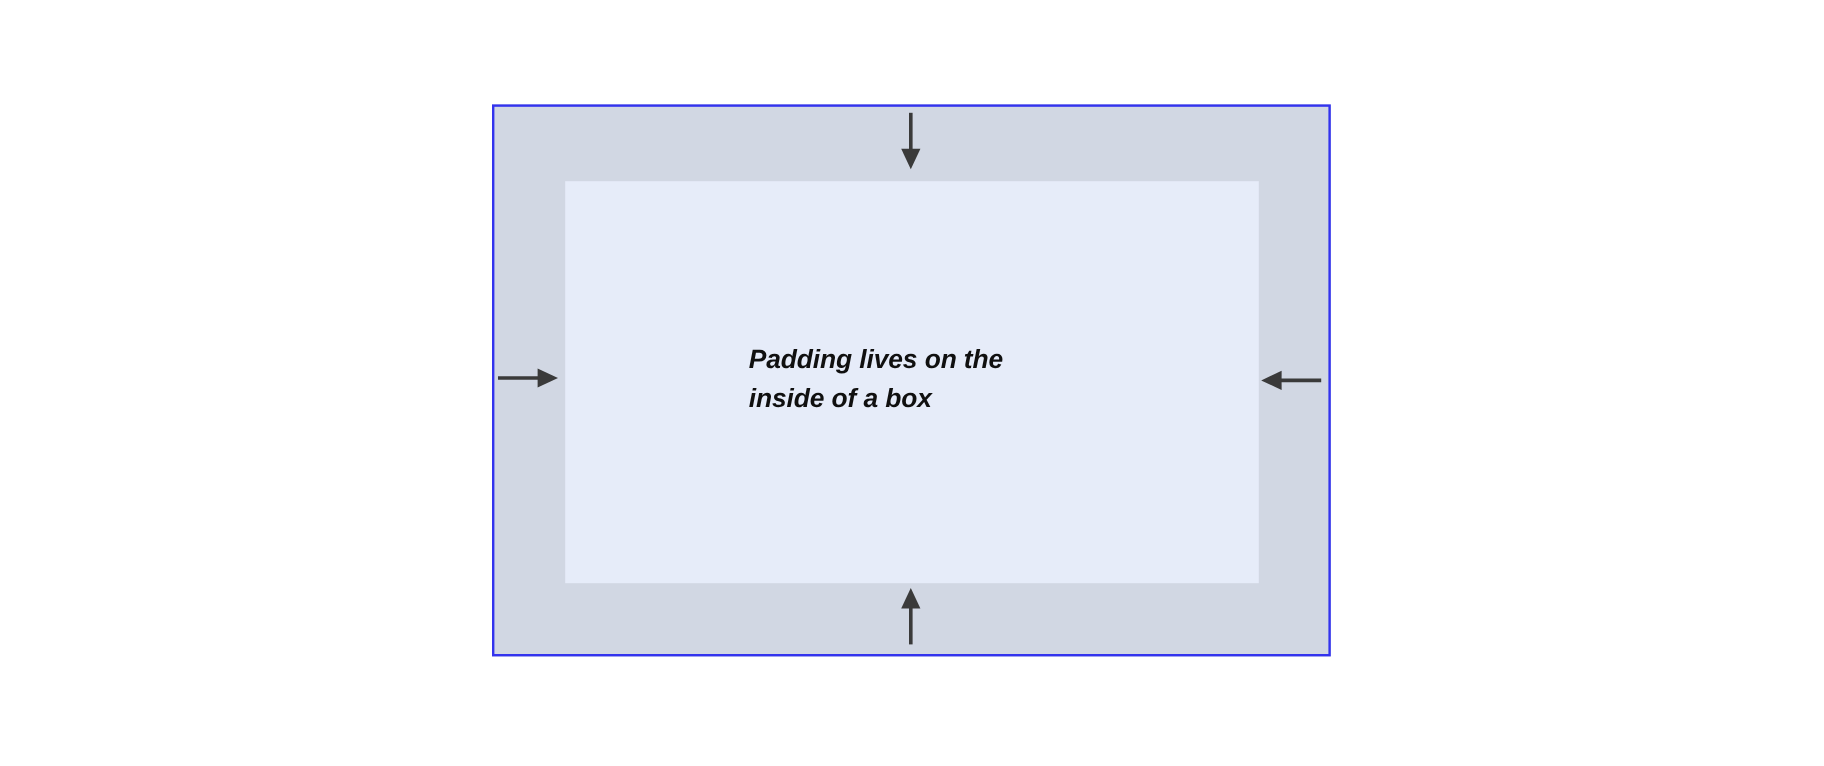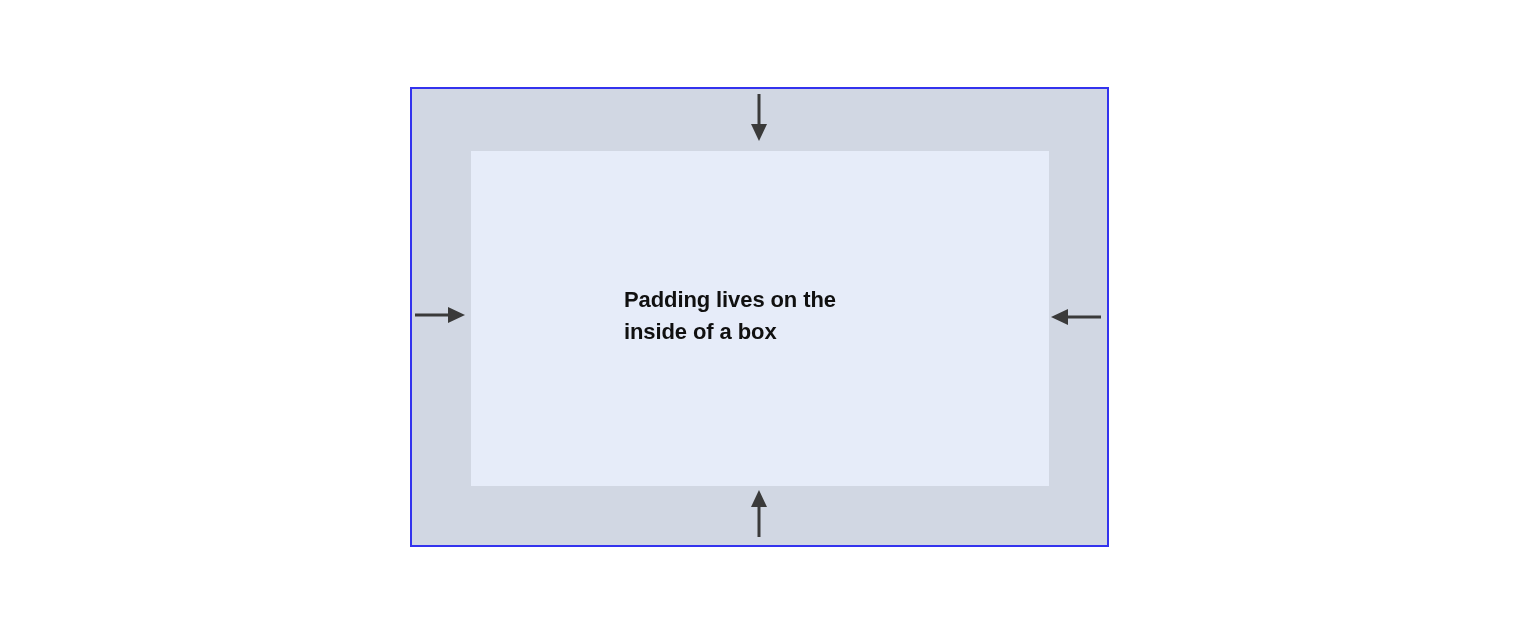--- a/index.html
+++ b/index.html
@@ -49,20 +49,21 @@
     position: absolute;
     left: 624px;
     top: 284px;
     width: 300px;
     font-size: 22px;
     font-weight: bold;
     line-height: 32px;
     color: #101010;
     letter-spacing: -0.1px;
     white-space: pre-line;
+    font-style: italic;
   }
 
   
   .arrow-svg {
     position: absolute;
     overflow: visible;
   }
   #arrow-top    { left: 741px; top:  92px; }
   #arrow-bottom { left: 741px; top: 487px; }
   #arrow-left   { left: 412px; top: 300px; }

